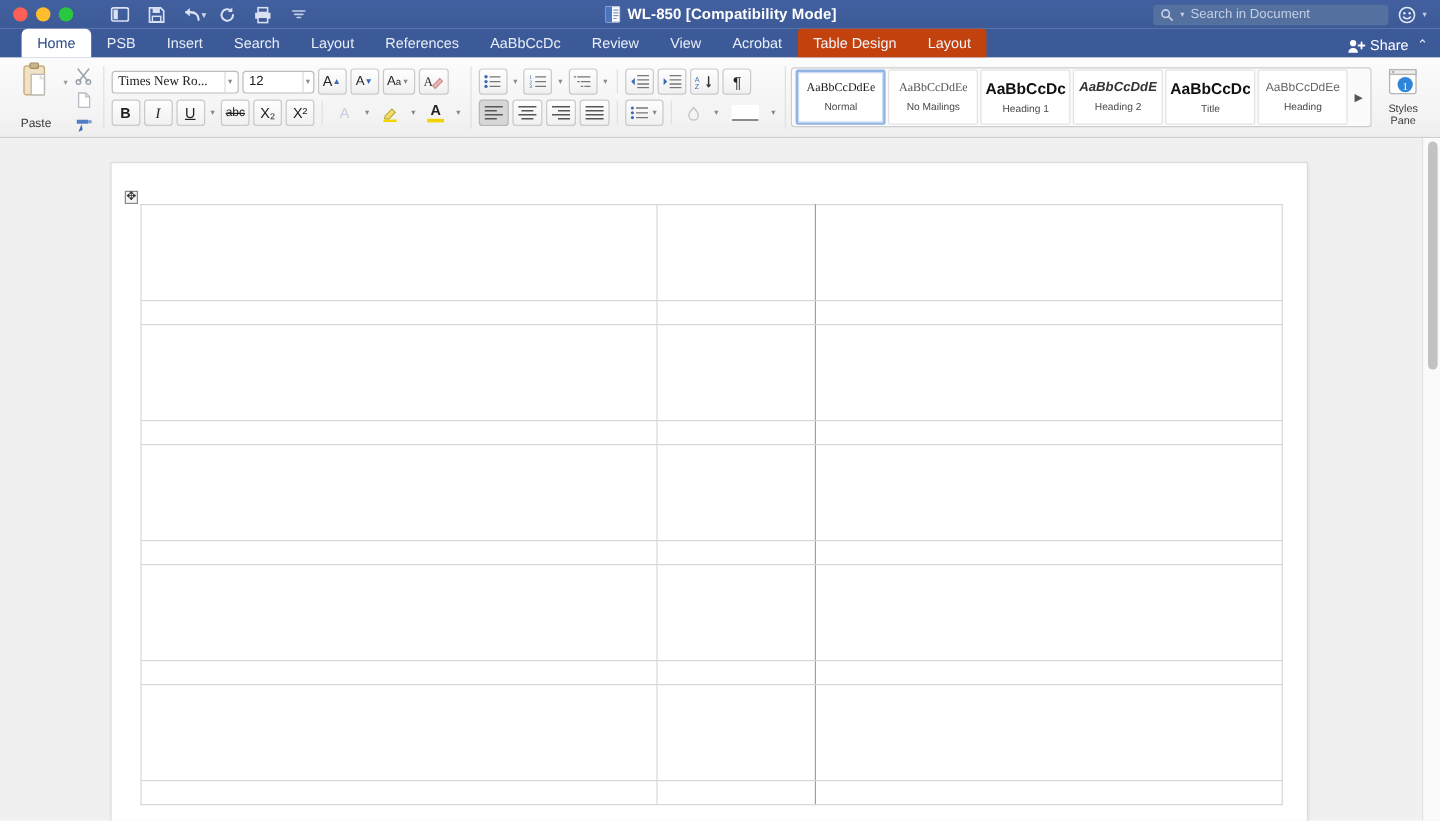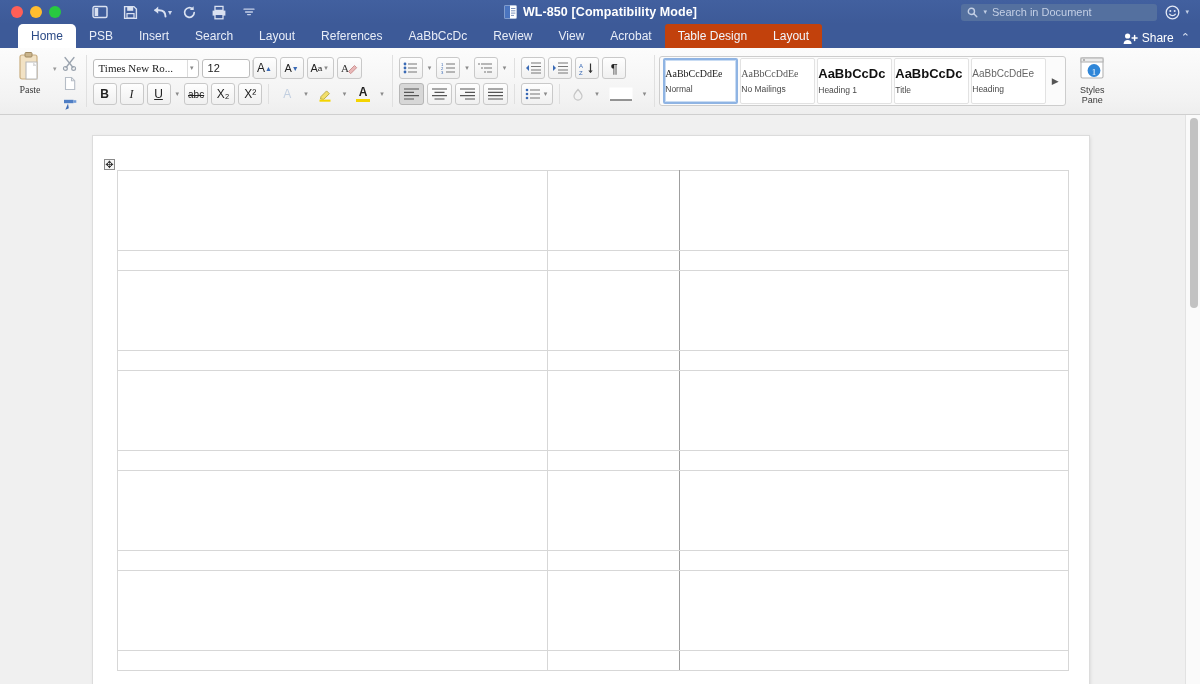--- a/index.html
+++ b/index.html
@@ -92,38 +92,38 @@
     display: flex; align-items: stretch;
     position: relative;
   }
   .grp { display: flex; align-items: center; padding: 0 5px; height: 100%; }
   .grp-sep { width: 1px; background: #e0e0e0; margin: 7px 0; }
 
   
   .clip { display: flex; align-items: flex-start; padding-left: 8px; padding-top: 3px; }
   .paste-col { display: flex; flex-direction: column; align-items: center; width: 44px; }
   .paste-icon { width: 30px; height: 32px; position: relative; }
-  .paste-label { font-size: 10px; color: #3a3a3a; margin-top: 1px; font-family: Liberation Serif, serif; }
+  .paste-label { font-size: 10px; color: #3a3a3a; margin-top: 15px; }
   .clip-caret { font-size: 7px; color: #9a9a9a; margin-top: 14px; margin-left: 1px; }
   .clip-mini { display: flex; flex-direction: column; align-items: center; gap: 1px; padding-top: 3px; margin-left: 2px; }
   .mini-btn { width: 22px; height: 19px; display: flex; align-items: center; justify-content: center; }
 
   
   .fontgrp { display: flex; flex-direction: column; justify-content: center; gap: 4px; padding: 0 6px; }
   .fontrow { display: flex; align-items: center; gap: 3px; }
   .combo {
     height: 19px; background: #ffffff;
     border: 1px solid #bdbdbd; border-radius: 3px;
     display: flex; align-items: center; justify-content: space-between;
     padding: 0 2px 0 5px;
   }
   .combo-text { font-size: 11px; color: #222; font-family: "Liberation Serif", serif; white-space: nowrap; }
   .combo-arrow { font-size: 7px; color: #8a8a8a; padding: 0 2px; border-left: 1px solid #dcdcdc; margin-left: 4px; height: 100%; display: flex; align-items: center; }
   .font-name { width: 106px; }
-  .font-size { width: 48px; gap: 28px; }
+  .font-size { width: 60px; gap: 28px; }
   .font-size .combo-text { font-family: "Liberation Sans", sans-serif; }
   .rbtn {
     height: 22px; min-width: 24px; padding: 0 3px;
     border: 1px solid #c9c9c9; border-radius: 3px;
     background: linear-gradient(to bottom,#fefefe,#f0f0f0);
     display: flex; align-items: center; justify-content: center;
     font-size: 12px; color: #222;
   }
   .rbtn.flat { border-color: transparent; background: transparent; }
   .rbtn.sel { background: #d7d7d7; border-color: #b6b6b6; }
@@ -137,21 +137,21 @@
   .stylesgal { display: flex; align-items: center; padding: 0 4px; }
   .gal-box {
     display: flex; align-items: center;
     border: 1px solid #cdcdcd; border-radius: 3px;
     background: #fbfbfb; height: 50px; padding: 2px;
   }
   .style-item {
     width: 75px; height: 46px;
     background: #ffffff;
     border: 1px solid #e2e2e2; border-radius: 2px;
-    display: flex; flex-direction: column; align-items: flex-start; justify-content: center;
+    display: flex; flex-direction: column; align-items: center; justify-content: center;
     margin: 4px 1px;
   }
   .style-item.sel { border: 2px solid #8fb4e3; box-shadow: 0 0 0 1px #c9dcf3 inset; }
   .style-prev { font-size: 11px; color: #1a1a1a; line-height: 1; overflow: hidden; white-space: nowrap; }
   .style-name { font-size: 8.5px; color: #4a4a4a; margin-top: 5px; }
   .gal-scroll { display: flex; flex-direction: column; align-items: center; justify-content: center; width: 16px; font-size: 9px; color: #555; }
   .stylespane { display: flex; flex-direction: column; align-items: center; width: 44px; margin-left: 4px; }
   .sp-icon { width: 30px; height: 28px; position: relative; }
   .sp-label { font-size: 9px; color: #3a3a3a; line-height: 1.05; text-align: center; margin-top: 1px; }
 
@@ -552,20 +552,24 @@
       </div>
       <div class="style-item">
         <span class="style-prev" style="font-family:'Liberation Serif',serif;font-size:10px;color:#555;">AaBbCcDdEе</span>
         <span class="style-name">No Mailings</span>
       </div>
       <div class="style-item">
         <span class="style-prev" style="font-size:13px;font-weight:bold;color:#111;">AaBbCcDc</span>
         <span class="style-name">Heading 1</span>
       </div>
       <div class="style-item">
+        <span class="style-prev" style="font-size:11px;font-weight:bold;font-style:italic;color:#333;">AaBbCcDdE</span>
+        <span class="style-name">Heading 2</span>
+      </div>
+      <div class="style-item">
         <span class="style-prev" style="font-size:13px;font-weight:bold;color:#111;">AaBbCcDc</span>
         <span class="style-name">Title</span>
       </div>
       <div class="style-item">
         <span class="style-prev" style="font-size:10px;color:#666;">AaBbCcDdEe</span>
         <span class="style-name">Heading</span>
       </div>
       <div class="gal-scroll">
         <span>▶</span>
       </div>

